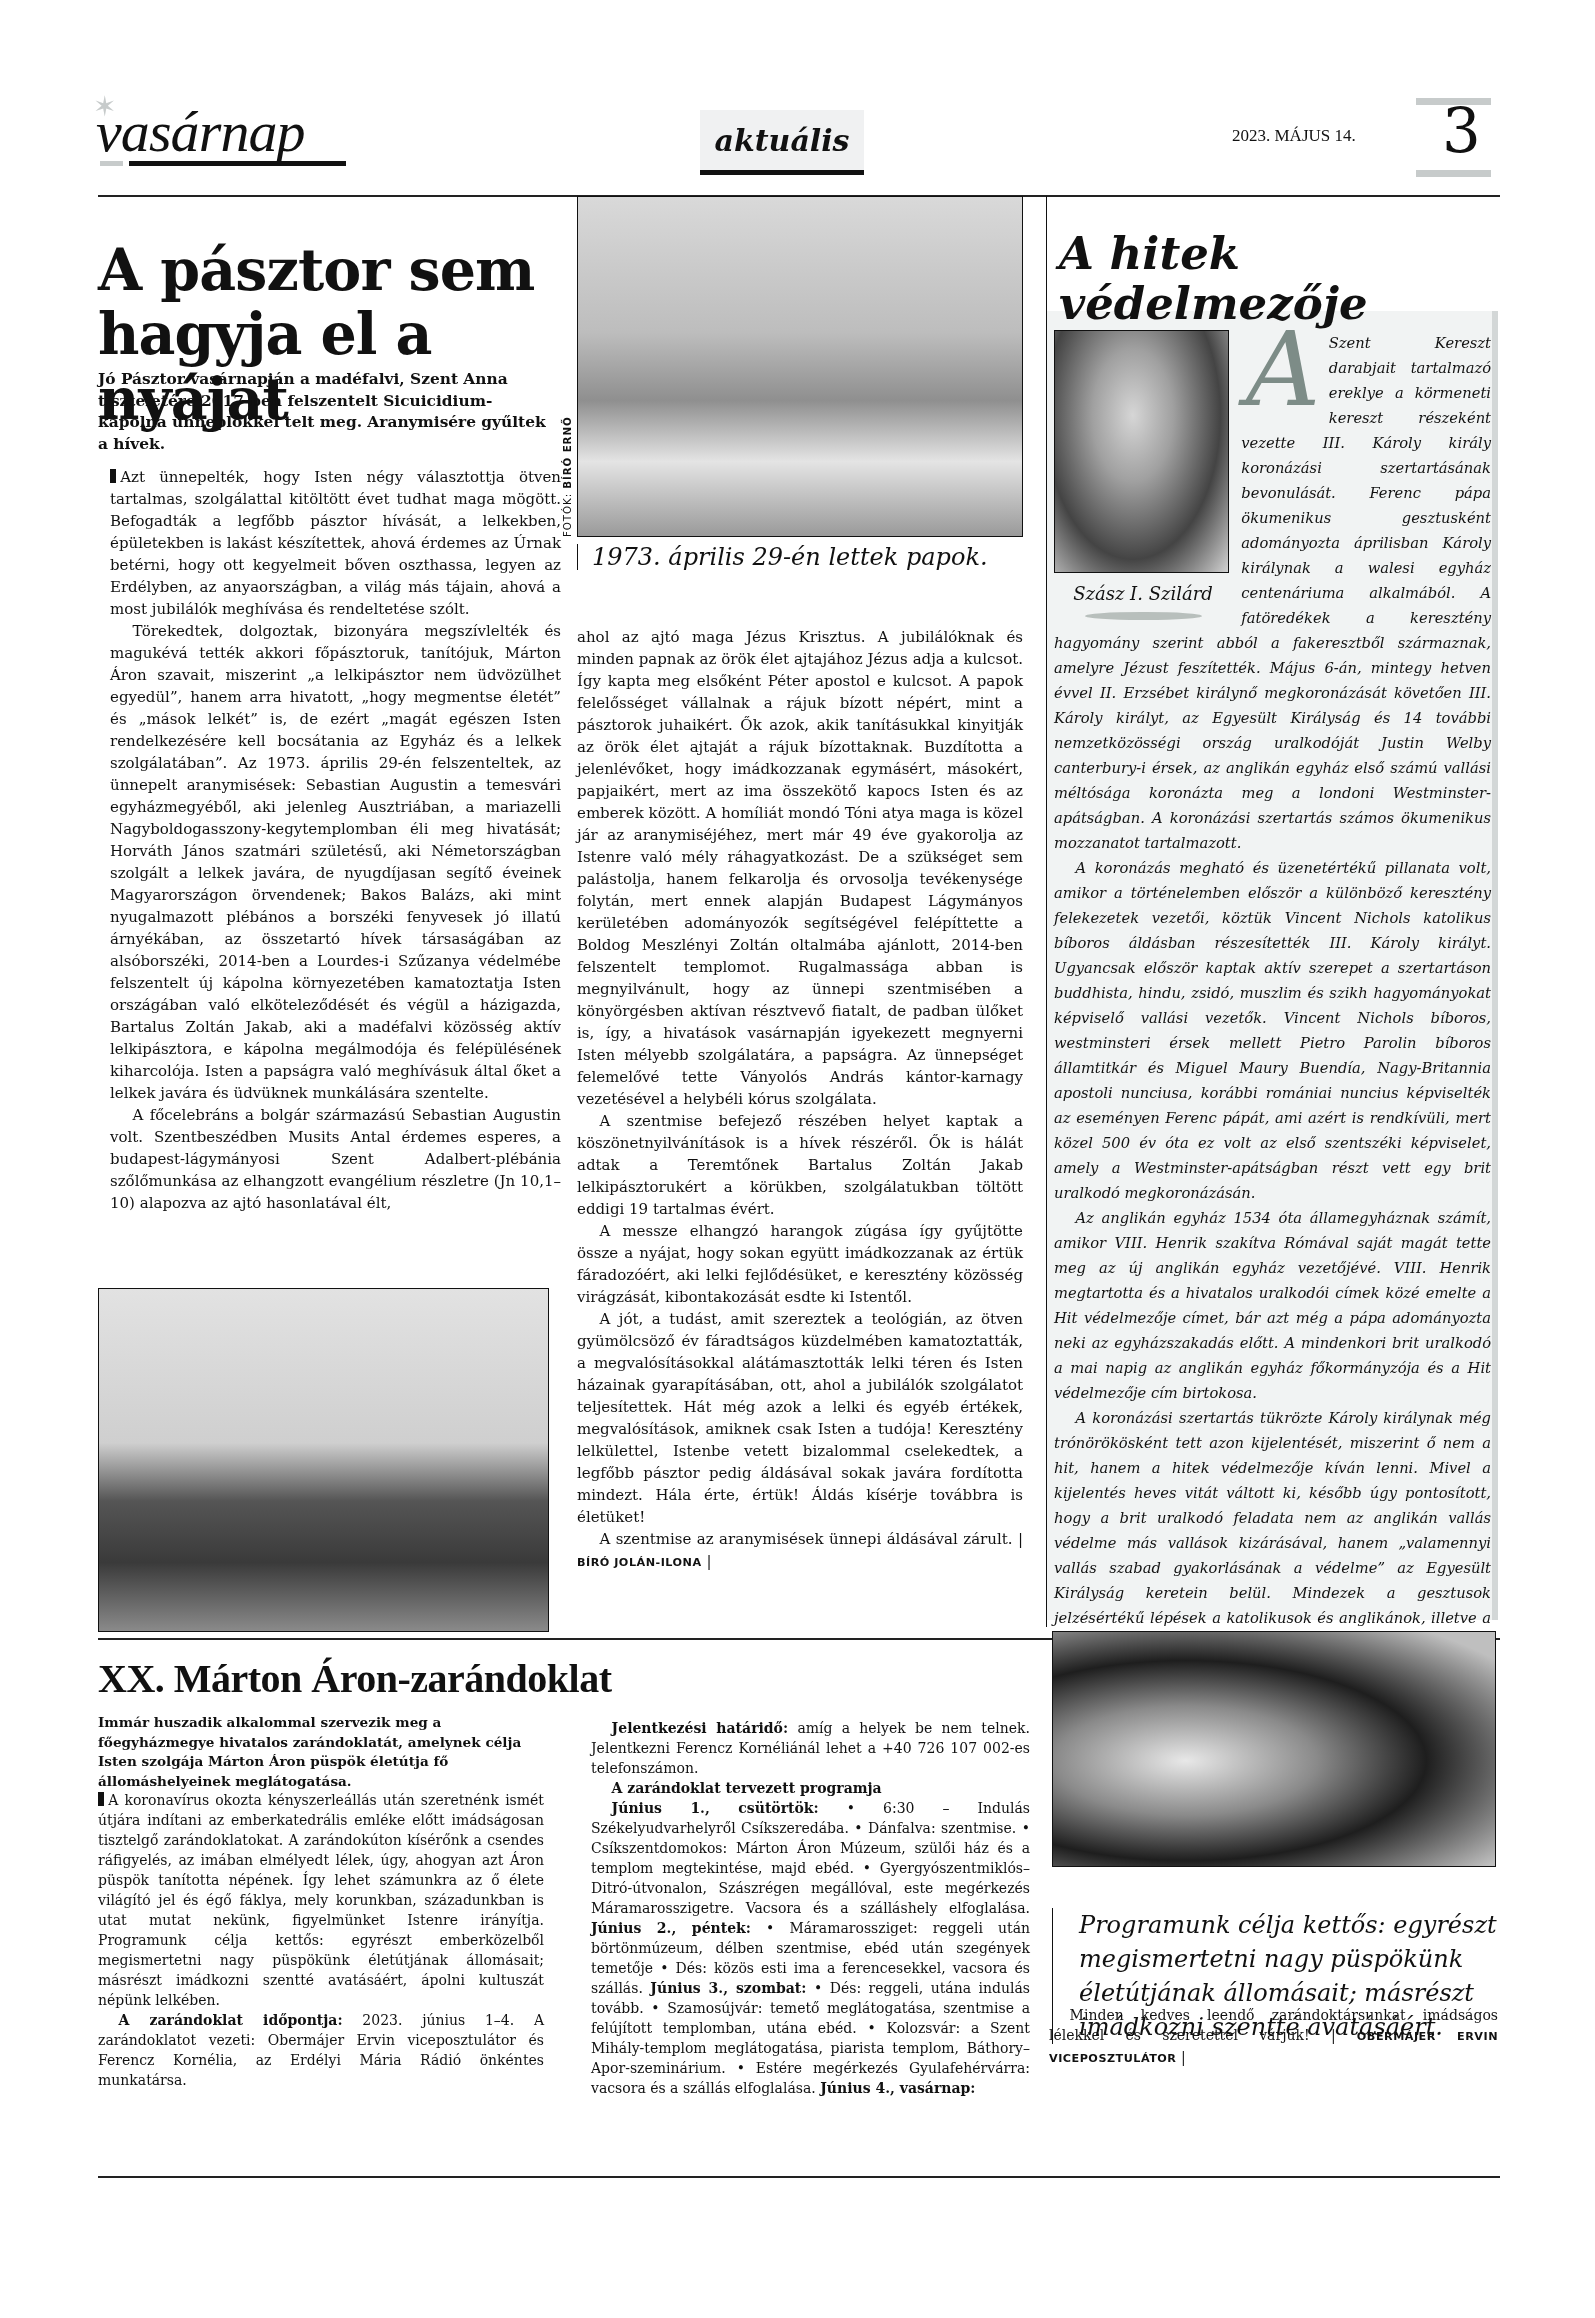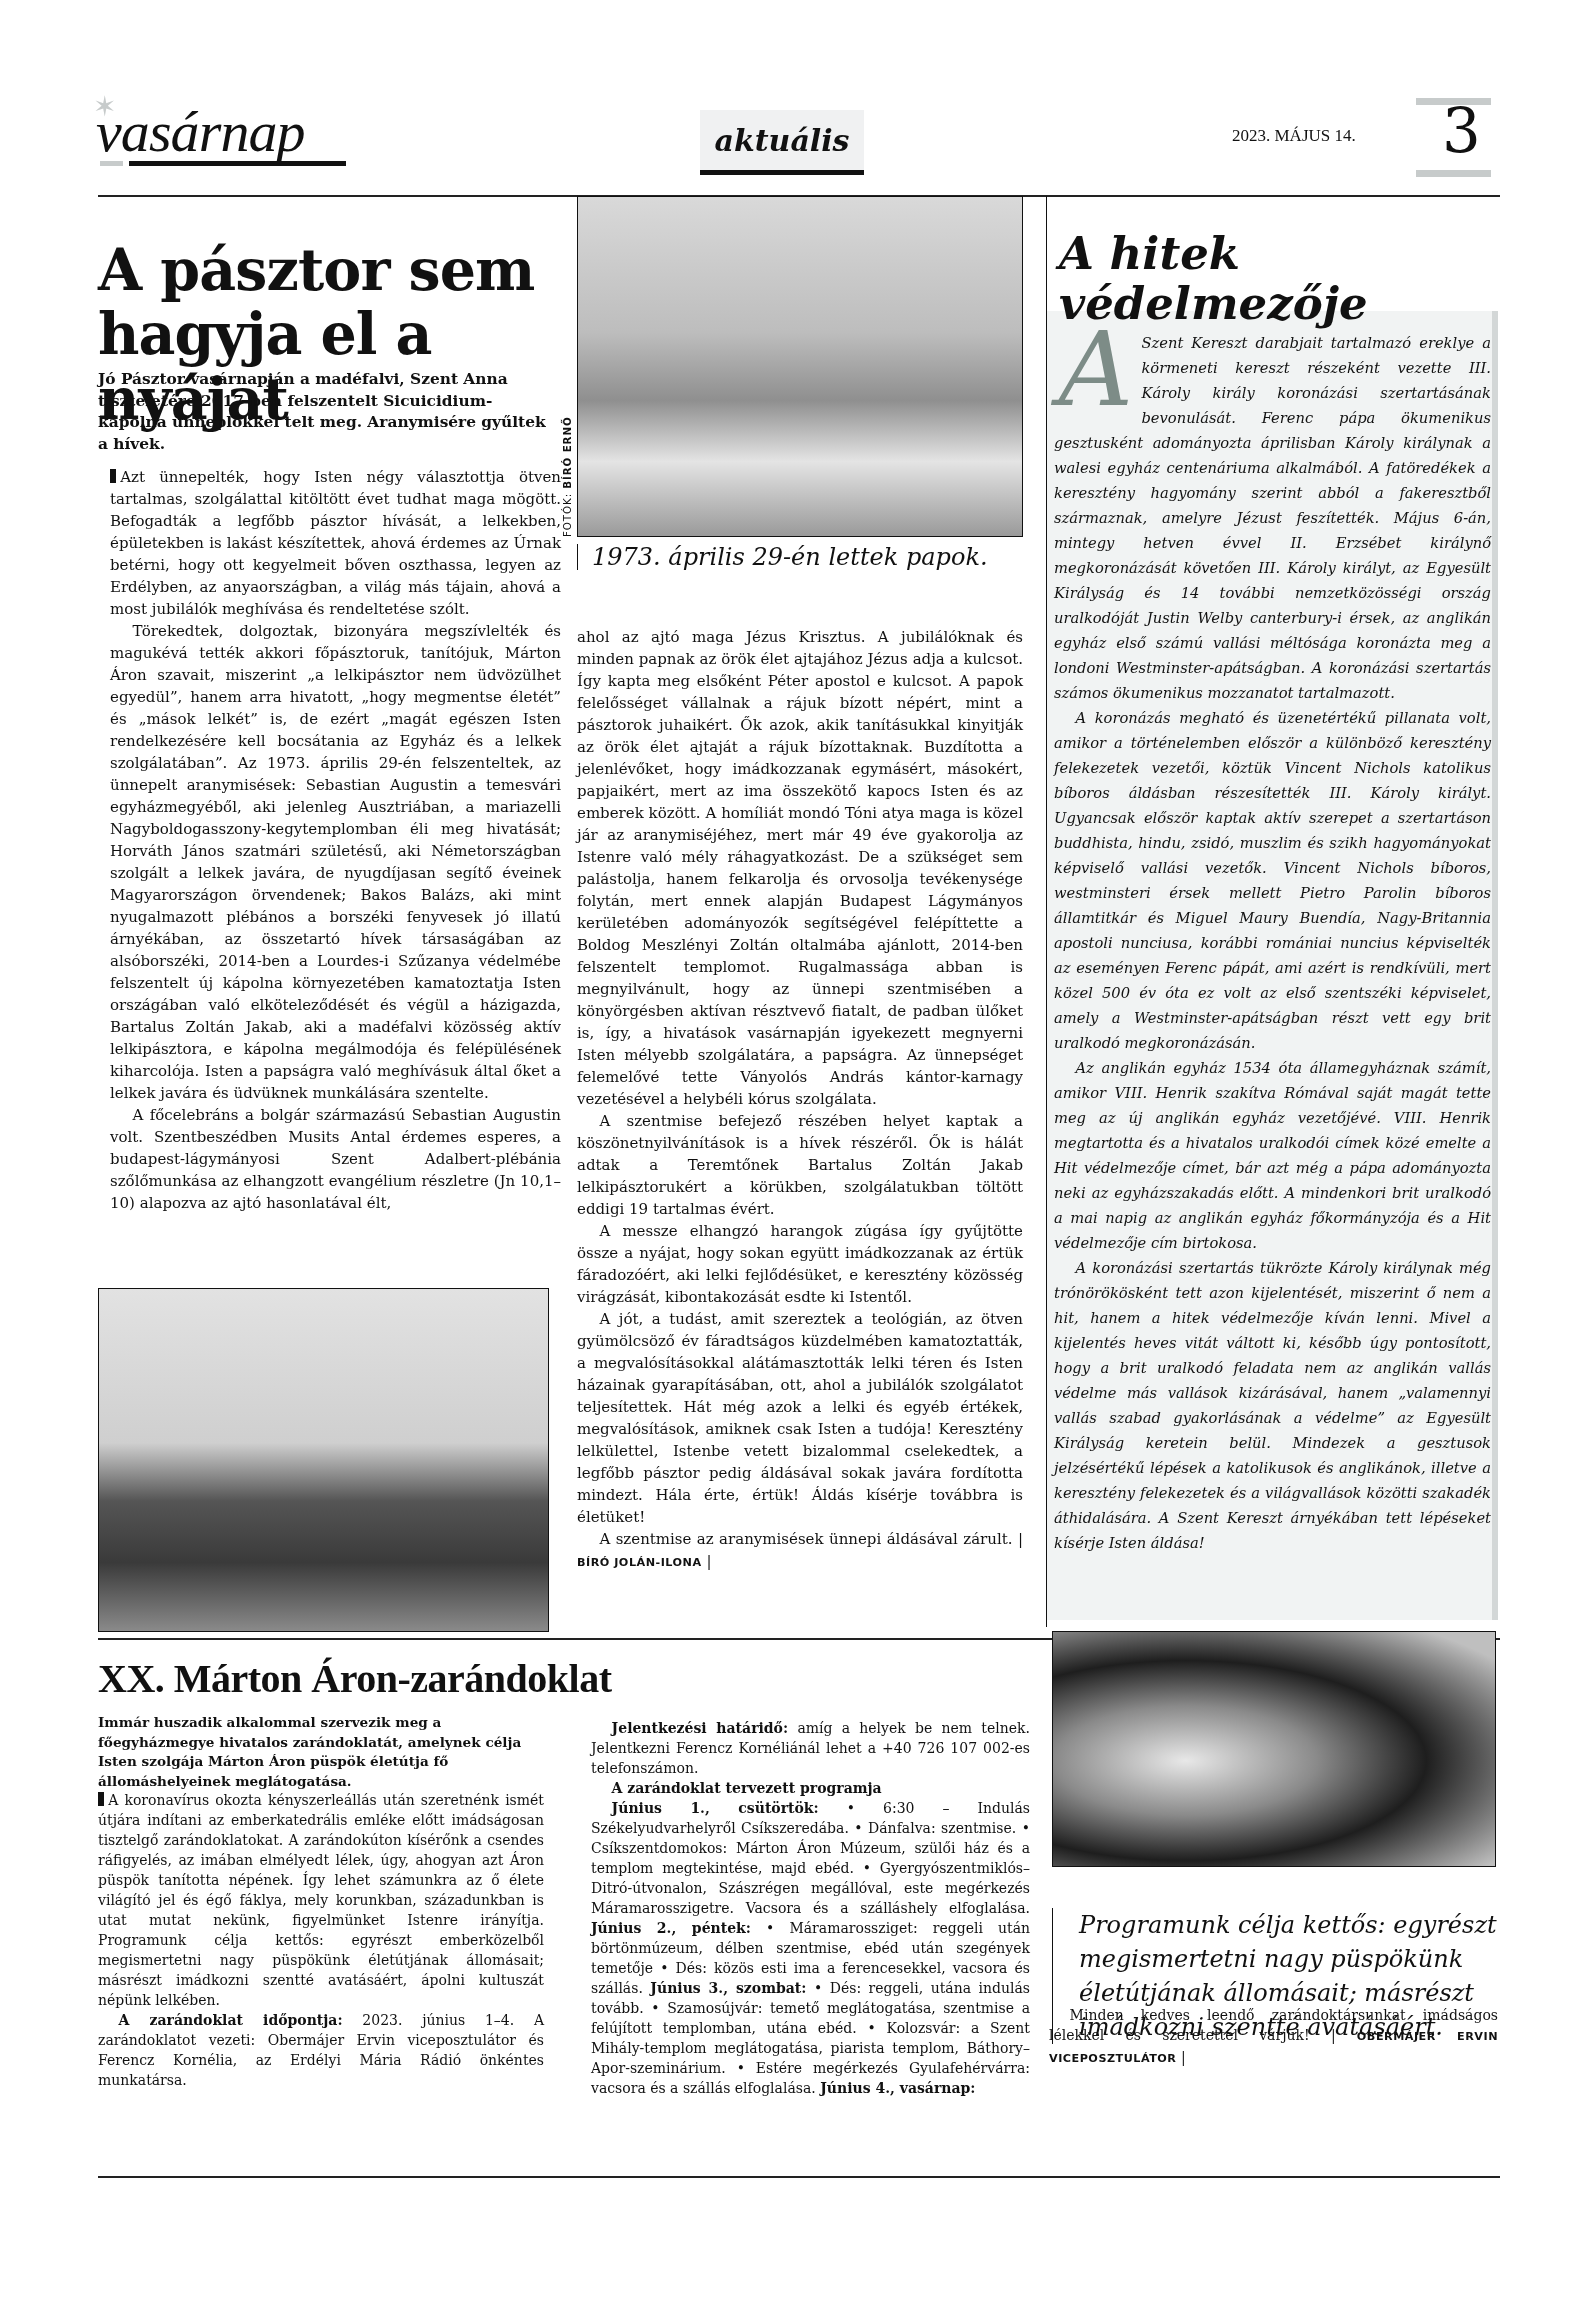--- a/index.html
+++ b/index.html
@@ -107,20 +107,25 @@
   <p><span>A szentmise az aranymisések ünnepi áldásával zárult.</span> | <span class="byline">BÍRÓ JOLÁN-ILONA</span> |</p>
 </div>
 
 <div class="abs photo photo-procession"><span class="photo-label">Procession with a crucifix in a church</span></div>
 
 <div class="abs vrule vr1"></div>
 
 <div class="abs box"></div>
 <h2 class="abs h-right">A hitek védelmezője</h2>
 <div class="abs box-inner commentary" style="padding-top:18px;">
+  <div class="portrait-wrap">
+    <div class="portrait-box"></div>
+    <div class="portrait-name">Szász I. Szilárd</div>
+    <div class="portrait-pill"></div>
+  </div>
   <p class="first"><span class="dropcap">A</span><span>Szent Kereszt darabjait tartalmazó ereklye a körmeneti kereszt részeként vezette III. Károly király koronázási szertartásának bevonulását. Ferenc pápa ökumenikus gesztusként adományozta áprilisban Károly királynak a walesi egyház centenáriuma alkalmából. A fatöredékek a keresztény hagyomány szerint abból a fakeresztből származnak, amelyre Jézust feszítették. Május 6-án, mintegy hetven évvel II. Erzsébet királynő megkoronázását követően III. Károly királyt, az Egyesült Királyság és 14 további nemzetközösségi ország uralkodóját Justin Welby canterbury-i érsek, az anglikán egyház első számú vallási méltósága koronázta meg a londoni Westminster-apátságban. A koronázási szertartás számos ökumenikus mozzanatot tartalmazott.</span></p>
   <p>A koronázás megható és üzenetértékű pillanata volt, amikor a történelemben először a különböző keresztény felekezetek vezetői, köztük Vincent Nichols katolikus bíboros áldásban részesítették III. Károly királyt. Ugyancsak először kaptak aktív szerepet a szertartáson buddhista, hindu, zsidó, muszlim és szikh hagyományokat képviselő vallási vezetők. Vincent Nichols bíboros, westminsteri érsek mellett Pietro Parolin bíboros államtitkár és Miguel Maury Buendía, Nagy-Britannia apostoli nunciusa, korábbi romániai nuncius képviselték az eseményen Ferenc pápát, ami azért is rendkívüli, mert közel 500 év óta ez volt az első szentszéki képviselet, amely a Westminster-apátságban részt vett egy brit uralkodó megkoronázásán.</p>
   <p>Az anglikán egyház 1534 óta államegyháznak számít, amikor VIII. Henrik szakítva Rómával saját magát tette meg az új anglikán egyház vezetőjévé. VIII. Henrik megtartotta és a hivatalos uralkodói címek közé emelte a Hit védelmezője címet, bár azt még a pápa adományozta neki az egyházszakadás előtt. A mindenkori brit uralkodó a mai napig az anglikán egyház főkormányzója és a Hit védelmezője cím birtokosa.</p>
   <p>A koronázási szertartás tükrözte Károly királynak még trónörökösként tett azon kijelentését, miszerint ő nem a hit, hanem a hitek védelmezője kíván lenni. Mivel a kijelentés heves vitát váltott ki, később úgy pontosított, hogy a brit uralkodó feladata nem az anglikán vallás védelme más vallások kizárásával, hanem „valamennyi vallás szabad gyakorlásának a védelme” az Egyesült Királyság keretein belül. Mindezek a gesztusok jelzésértékű lépések a katolikusok és anglikánok, illetve a keresztény felekezetek és a világvallások közötti szakadék áthidalására. A Szent Kereszt árnyékában tett lépéseket kísérje Isten áldása!</p>
 </div>
 
 <div class="abs mid-rule"></div>
 <h1 class="abs h2">XX. Márton Áron-zarándoklat</h1>
 <div class="abs lead2">Immár huszadik alkalommal szervezik meg a főegyházmegye hivatalos zarándoklatát, amelynek célja Isten szolgája Márton Áron püspök életútja fő állomáshelyeinek meglátogatása.</div>
 

